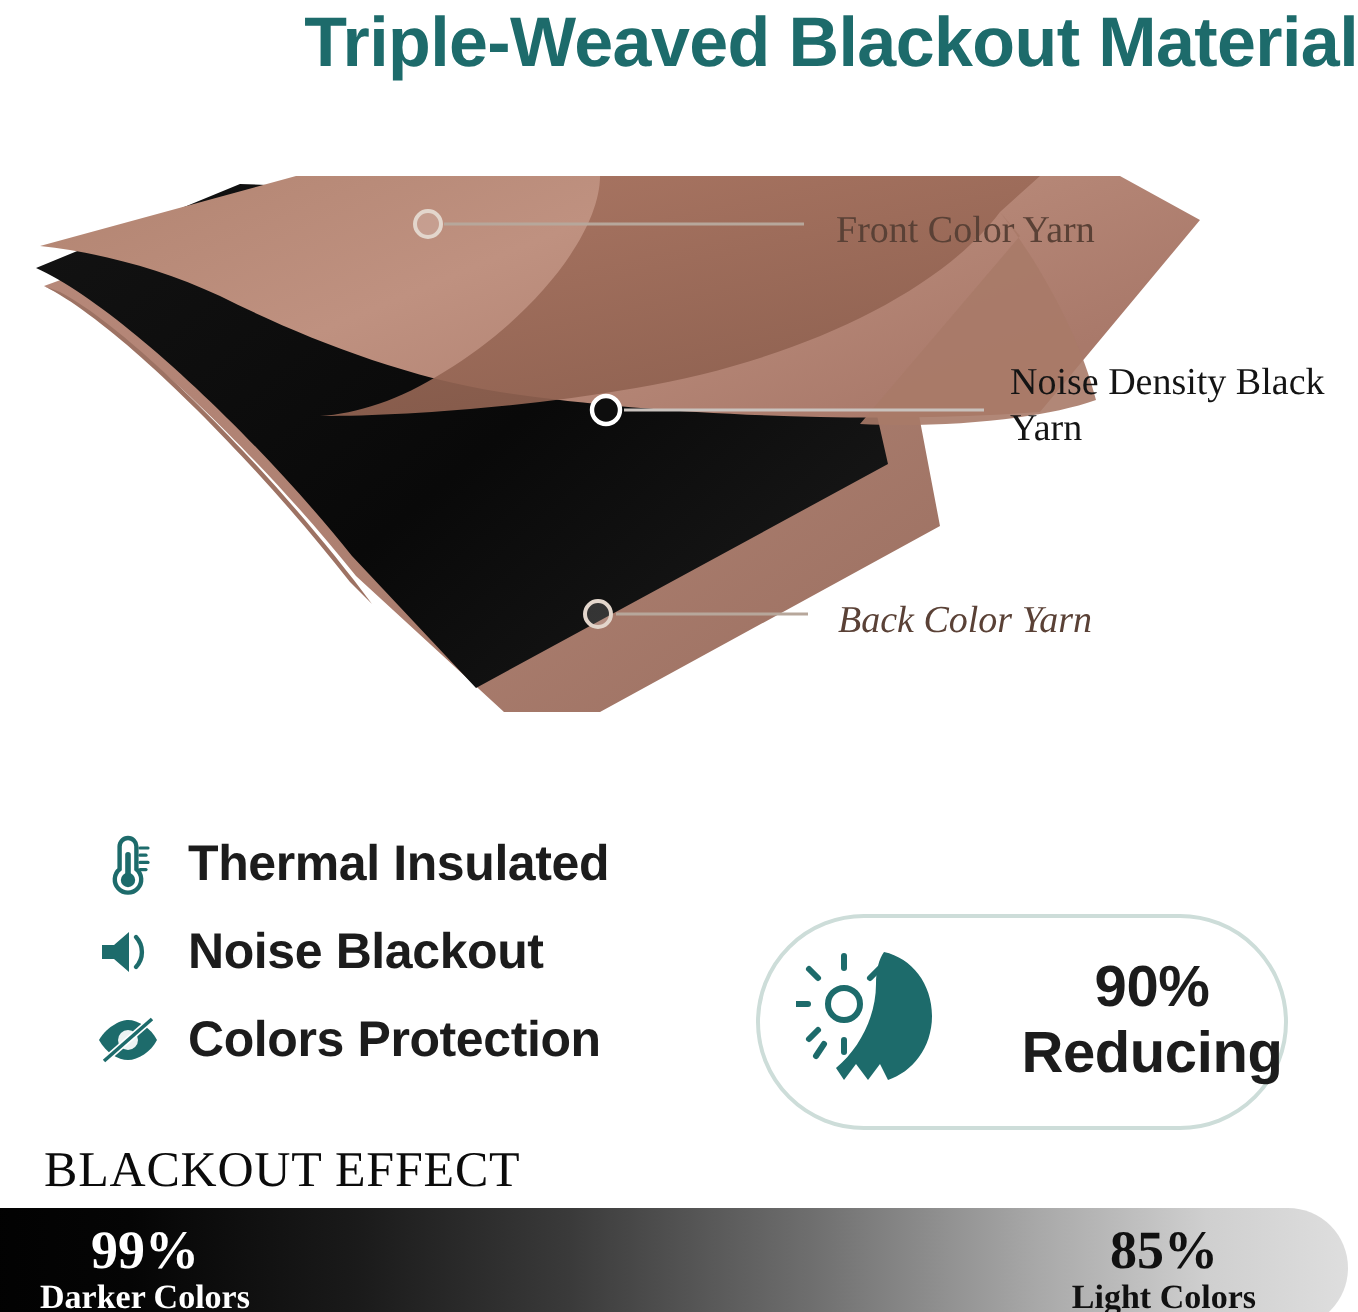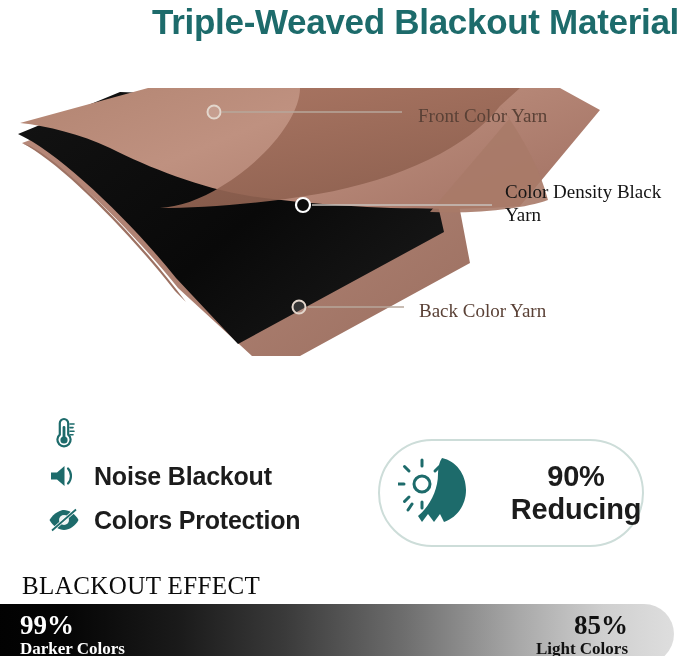--- a/index.html
+++ b/index.html
@@ -57,20 +57,21 @@
     left: 505px;
     top: 180px;
     color: #141414;
     white-space: normal;
     width: 160px;
   }
   #label-back {
     left: 419px;
     top: 299px;
     color: #5a4136;
+    font-style: italic;
   }
 
   
   #features {
     position: absolute;
     left: 44px;
     top: 410px;
     width: 310px;
   }
   .feature-row {
@@ -93,21 +94,21 @@
     font-size: 25px;
     color: #1c1c1c;
     letter-spacing: -0.2px;
     white-space: nowrap;
   }
 
   
   #badge {
     position: absolute;
     left: 378px;
-    top: 439px;
+    top: 457px;
     width: 266px;
     height: 108px;
     border: 2px solid #cdddd9;
     border-radius: 54px;
     background: #ffffff;
     display: flex;
     align-items: center;
     box-sizing: border-box;
     gap: 24px;
   }
@@ -173,20 +174,21 @@
   #bar-right {
     right: 46px;
     text-align: right;
     color: #111111;
   }
   .bar-pct {
     font-size: 27px;
     font-weight: bold;
     line-height: 28px;
     display: block;
+    text-align: center;
   }
   .bar-sub {
     font-size: 17px;
     font-weight: bold;
     line-height: 20px;
     display: block;
   }
 </style>
 </head>
 <body>
@@ -236,39 +238,40 @@
 
     <line x1="312" y1="117" x2="492" y2="117" stroke="#c9c2bd" stroke-width="1.4"></line>
     <circle cx="303" cy="117" r="7" fill="#0d0d0d" stroke="#ffffff" stroke-width="2.2"></circle>
 
     <line x1="308" y1="219" x2="404" y2="219" stroke="#b7a79b" stroke-width="1.4"></line>
     <circle cx="299" cy="219" r="6.5" fill="#ffffff" fill-opacity="0.15" stroke="#e3d6cc" stroke-width="2"></circle>
   </svg>
 </div>
 
 <div class="callout-text" id="label-front">Front  Color Yarn</div>
-<div class="callout-text" id="label-black">Color Density Black Yarn</div>
+<div class="callout-text" id="label-black">Noise Density Black Yarn</div>
 <div class="callout-text" id="label-back">Back Color Yarn</div>
 
 <div id="features">
 
   <div class="feature-row">
     <span class="feature-icon">
       <svg width="26" height="32" viewBox="0 0 26 32" xmlns="http://www.w3.org/2000/svg">
         <path d="M13 3 a4.2 4.2 0 0 1 4.2 4.2 v11.4 a6.6 6.6 0 1 1 -8.4 0 V7.2 A4.2 4.2 0 0 1 13 3 Z" fill="none" stroke="#1d6b6b" stroke-width="2.2"></path>
         <circle cx="13" cy="24" r="3.6" fill="#1d6b6b"></circle>
         <rect x="11.6" y="10" width="2.8" height="12" rx="1.4" fill="#1d6b6b"></rect>
         <g stroke="#1d6b6b" stroke-width="1.6" stroke-linecap="round">
           <line x1="19" y1="8" x2="23" y2="8"></line>
           <line x1="19" y1="11.6" x2="22" y2="11.6"></line>
           <line x1="19" y1="15.2" x2="23" y2="15.2"></line>
           <line x1="19" y1="18.8" x2="22" y2="18.8"></line>
         </g>
       </svg>
     </span>
+    <span class="feature-label">Thermal Insulated</span>
   </div>
 
   <div class="feature-row">
     <span class="feature-icon">
       <svg width="30" height="26" viewBox="0 0 30 26" xmlns="http://www.w3.org/2000/svg">
         <path d="M2 9.5 H8 L15.5 3 V23 L8 16.5 H2 Z" fill="#1d6b6b"></path>
         <path d="M19 5.5 a11 11 0 0 1 0 15" fill="none" stroke="#1d6b6b" stroke-width="2.2" stroke-linecap="round"></path>
       </svg>
     </span>
     <span class="feature-label">Noise Blackout</span>

